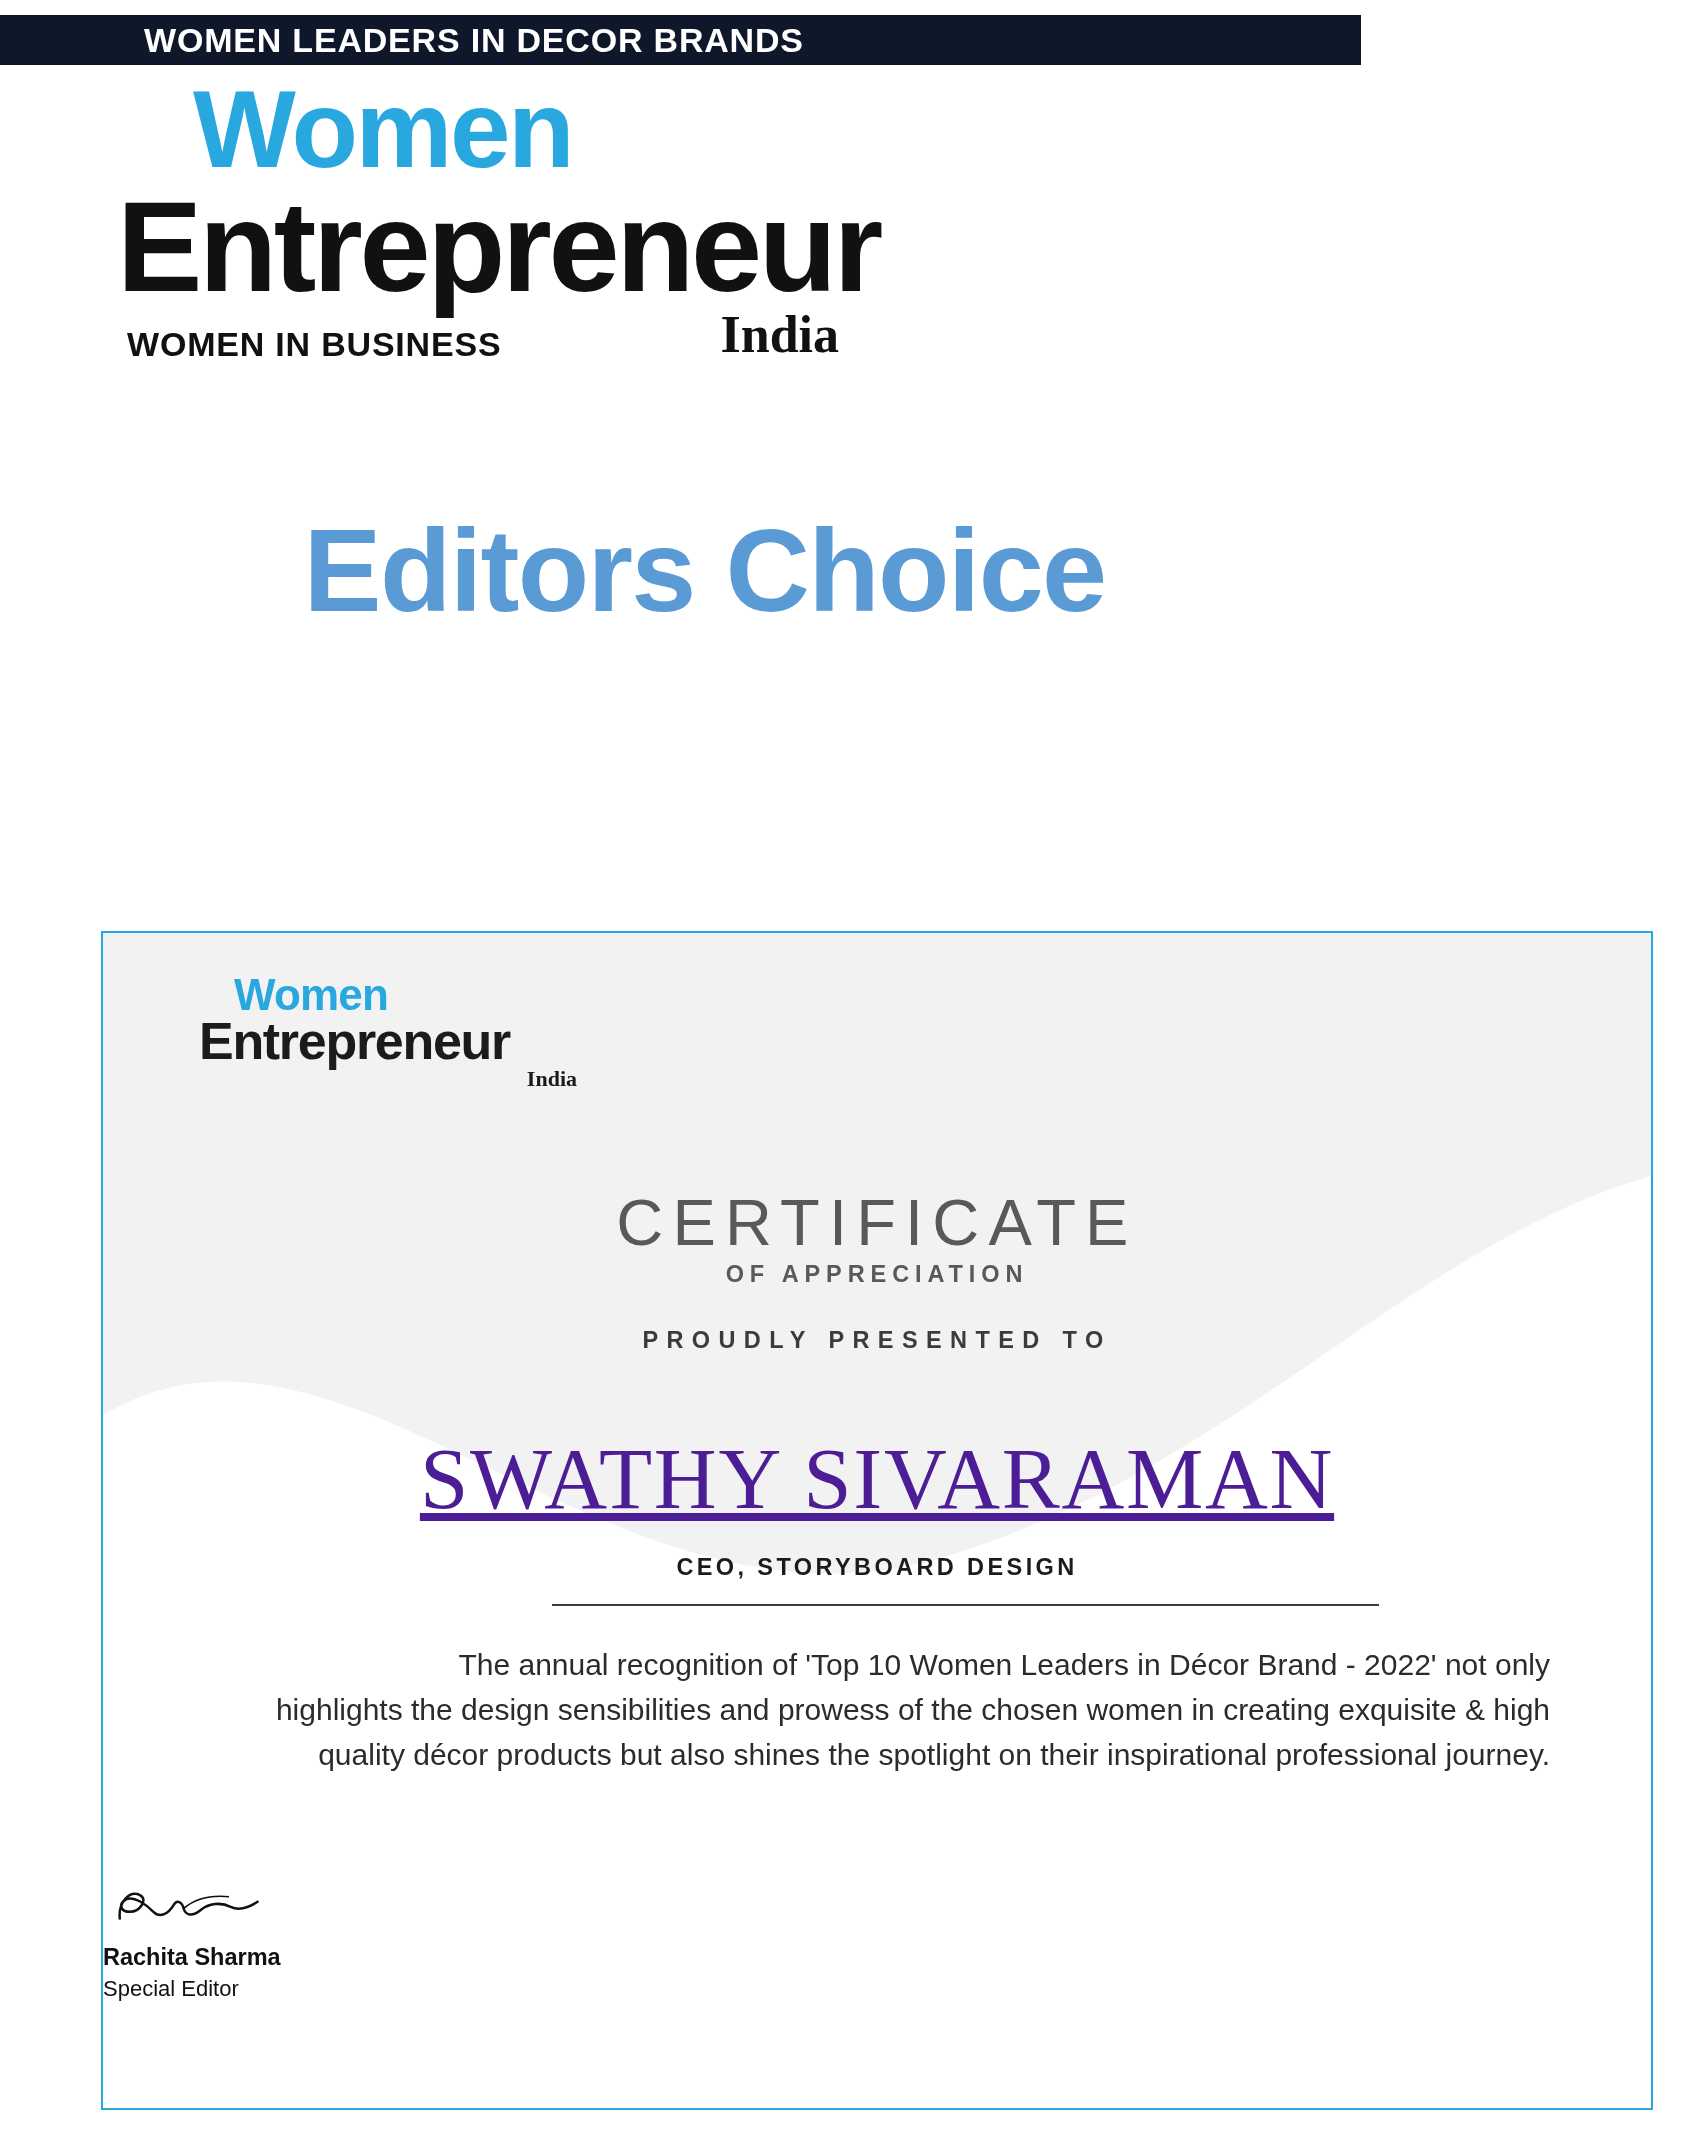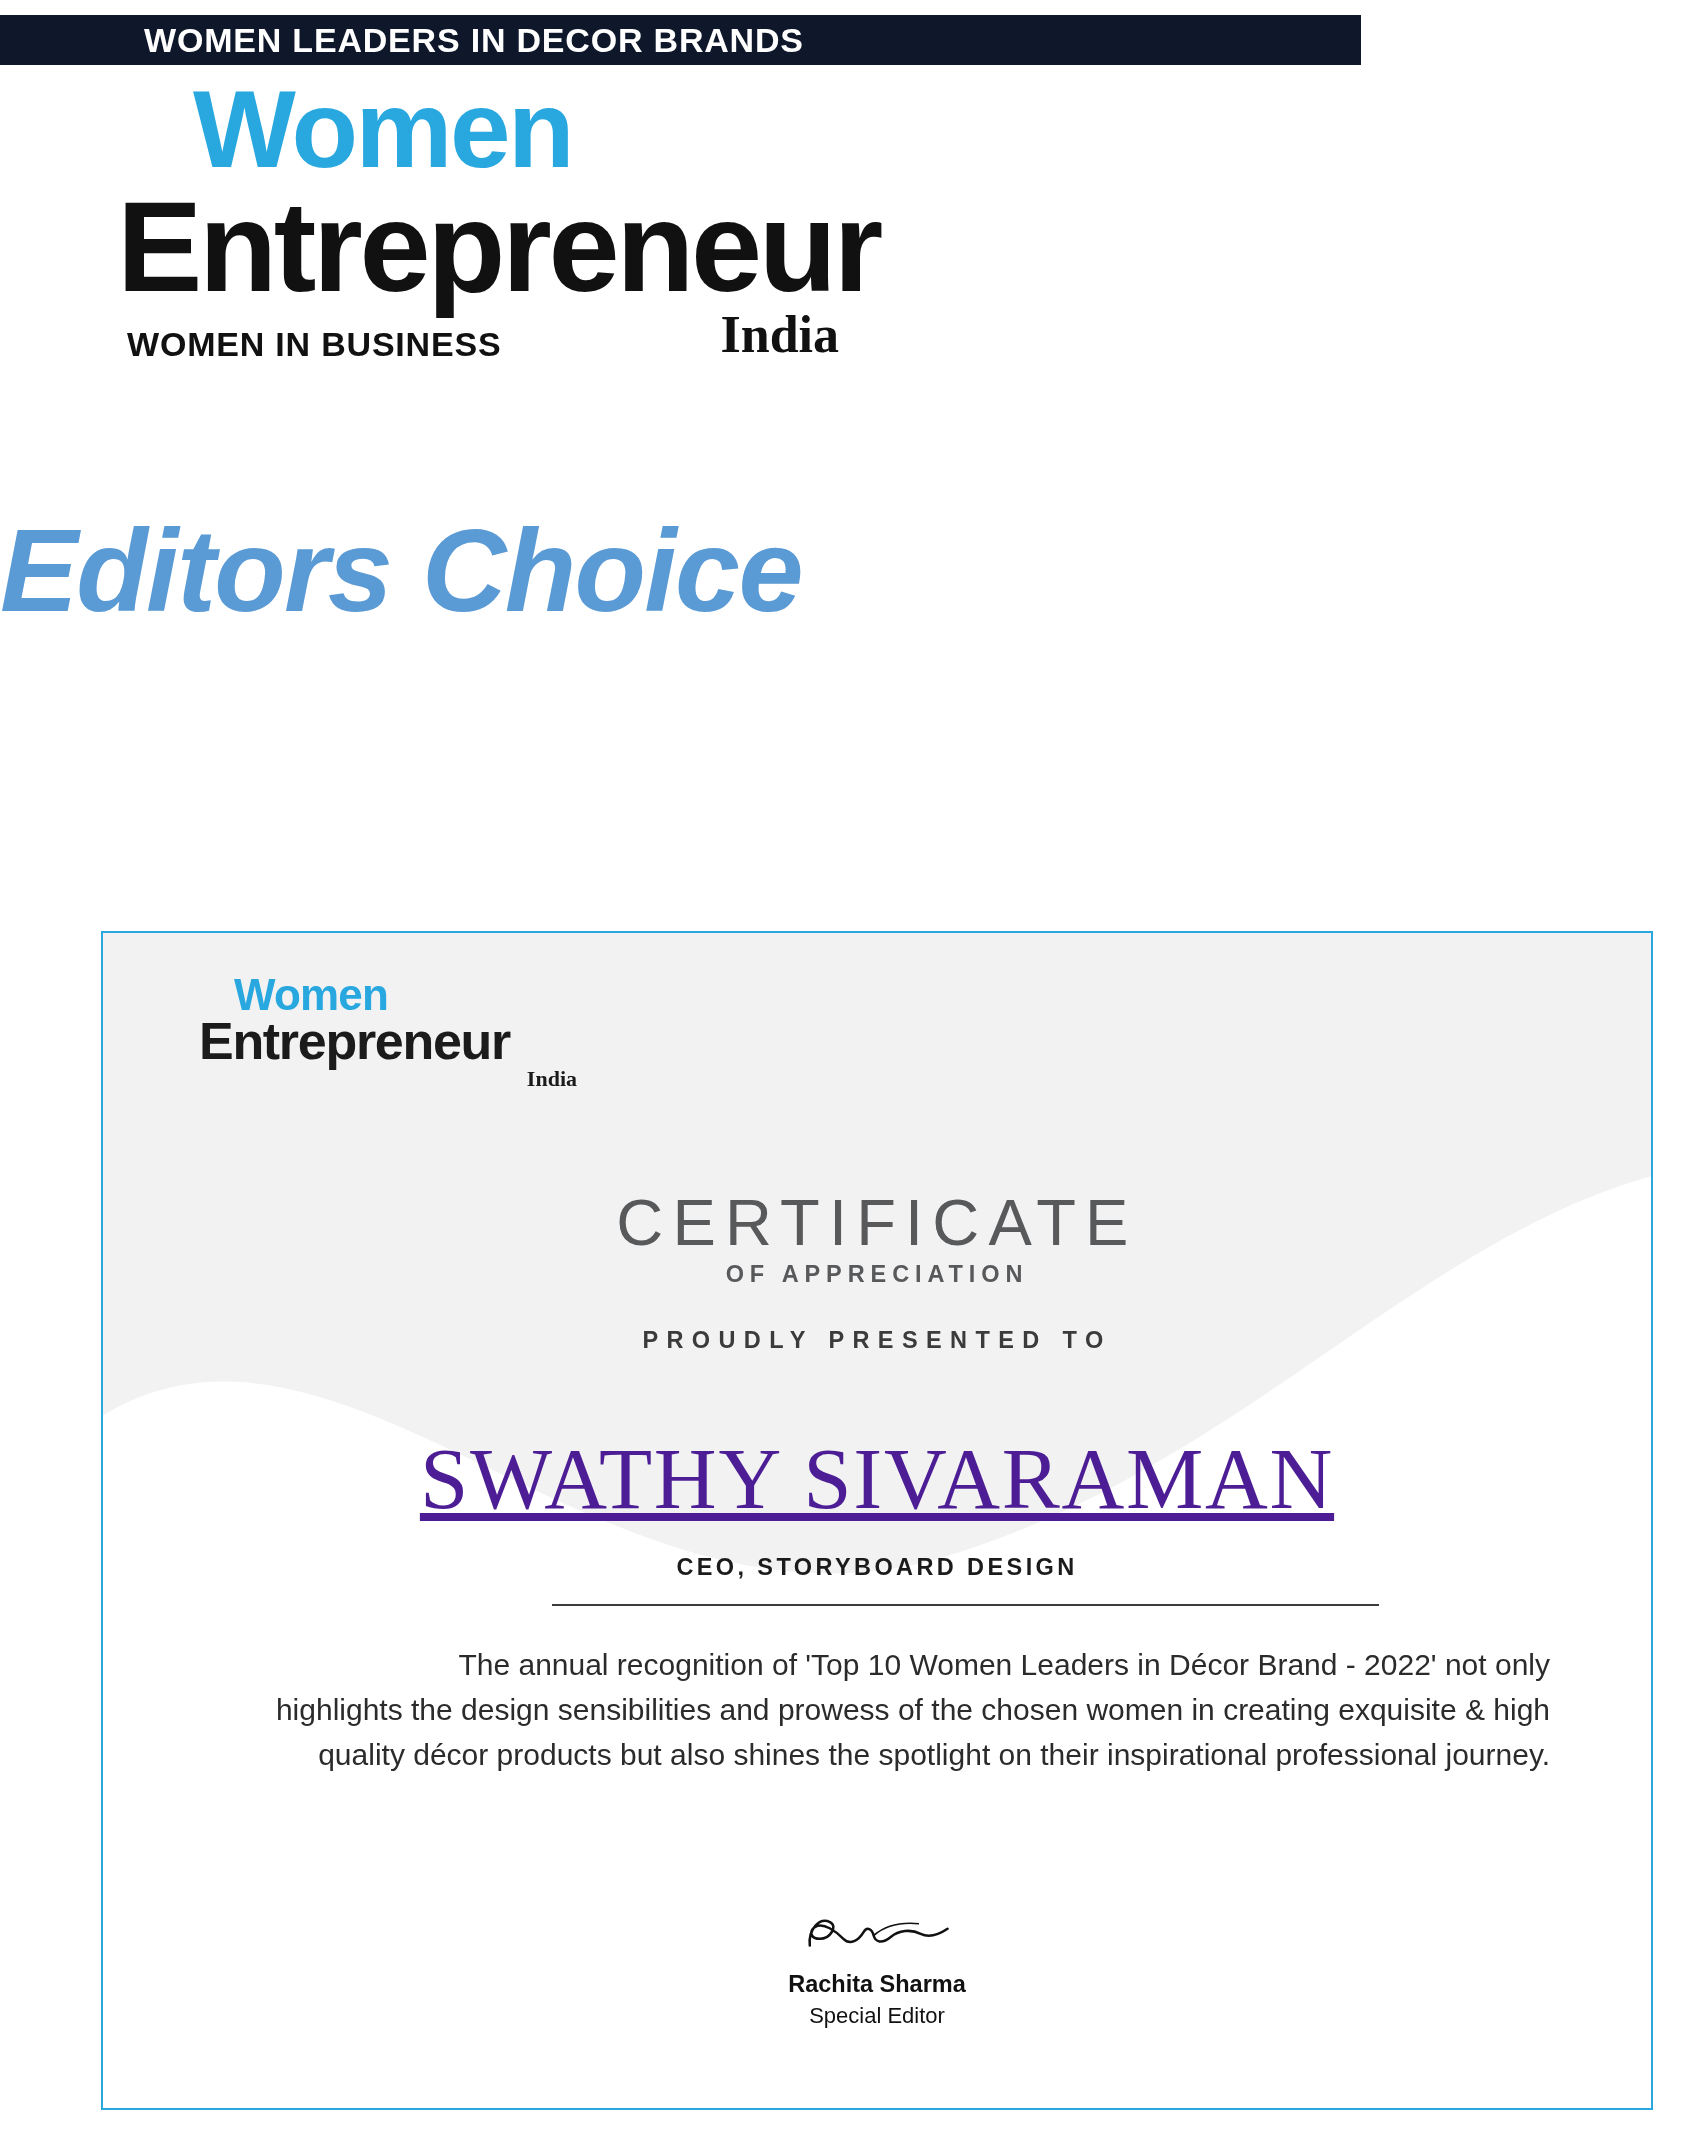--- a/index.html
+++ b/index.html
@@ -79,26 +79,27 @@
     letter-spacing: 0.8px;
     color: #111111;
   }
 
   
   .editors-choice {
     position: absolute;
     left: 0;
     top: 503px;
     width: 1361px;
-    font-family: "Liberation Sans", sans-serif;
-    font-style: italic;
+    text-align: center;
+    font-family: "Liberation Sans", sans-serif;
     font-weight: 700;
     font-size: 117px;
     letter-spacing: -1.7px;
     color: #5b9bd5;
+    padding-left: 24px;
   }
 
   
   .certificate {
     position: absolute;
     left: 101px;
     top: 931px;
     width: 1548px;
     height: 1175px;
     border: 2.5px solid #29a8e0;
@@ -230,23 +231,23 @@
     line-height: 45px;
     color: #2b2b2b;
     white-space: nowrap;
   }
   .cert-paragraph .pline {
     display: block;
   }
 
   .signature-block {
     position: absolute;
-    top: 973px;
-    width: 100%;
-    text-align: center;
+    top: 946px;
+    width: 100%;
+    text-align: left;
   }
   .signature-mark {
     height: 59px;
   }
   .sig-name {
     font-family: "Liberation Sans", sans-serif;
     font-weight: 700;
     font-size: 23.5px;
     color: #111111;
     margin-top: 3.4px;

